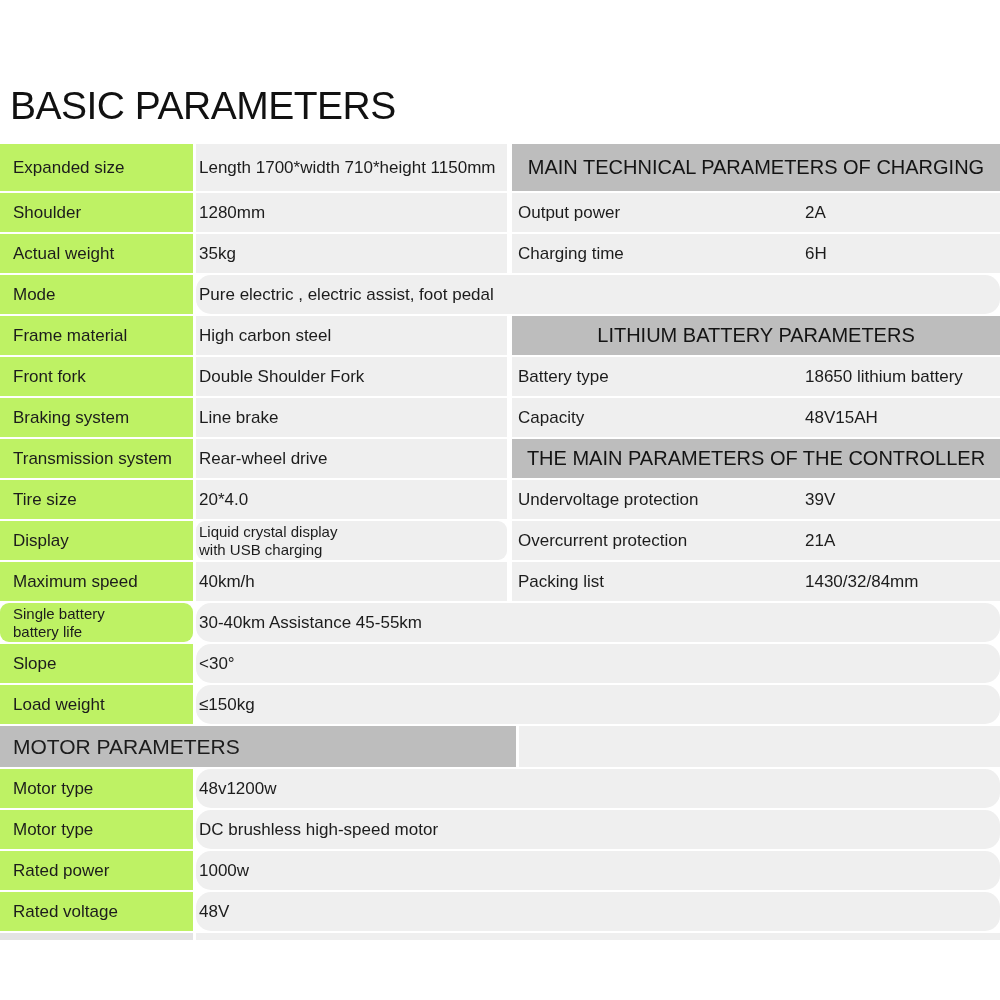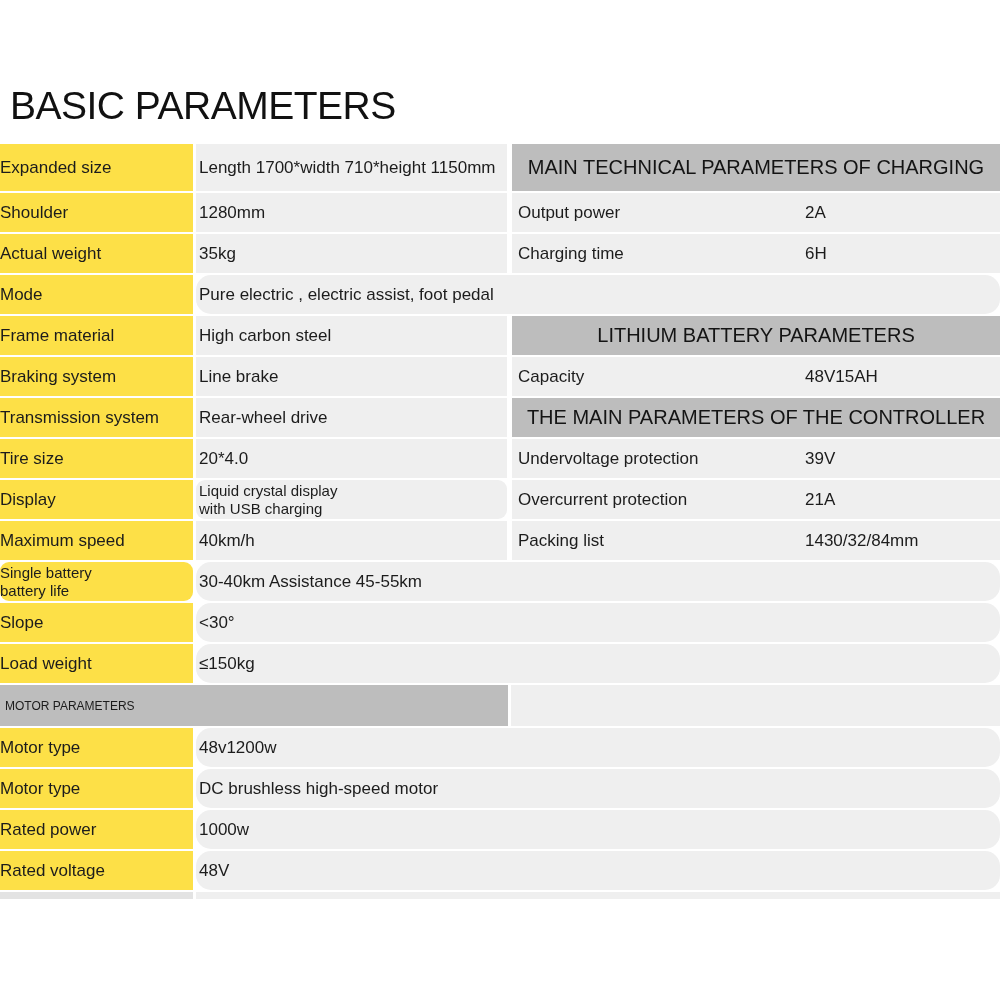--- a/index.html
+++ b/index.html
@@ -27,22 +27,22 @@
   .row.sliver{height:7px;}
   .cell{
     display:flex;align-items:center;
     font-size:17px;
     white-space:pre-line;
     line-height:1.15;
     box-sizing:border-box;
   }
   .label-cell{
     width:193px;flex:0 0 193px;
-    background:#fde047;
-    padding-left:0;
+    background:#bef264;
+    padding-left:13px;
   }
   .gap3{flex:0 0 3px;}
   .gap5{flex:0 0 5px;}
   .value-cell{
     background:#efefef;
     padding-left:3px;
   }
   .value-mid{width:311px;flex:0 0 311px;}
   .value-full{flex:1 1 auto;border-radius:15px;}
   .right-region{
@@ -60,23 +60,23 @@
   .right-pair{background:#efefef;}
   .right-label{
     width:293px;flex:0 0 293px;
     padding-left:6px;
     box-sizing:border-box;
   }
   .right-value{flex:1 1 auto;}
   .section-cell{
     width:503px;flex:0 0 503px;
     background:#bdbdbd;
-    padding-left:5px;
+    padding-left:13px;
     display:flex;align-items:center;
-    font-size:12px;
+    font-size:21px;
   }
   .section-rest{flex:1 1 auto;background:#efefef;}
   .sliver-left{width:193px;flex:0 0 193px;background:#e3e3e3;}
   .sliver-rest{flex:1 1 auto;background:#efefef;}
   .small-text{font-size:15px;border-radius:9px;}
 </style>
 </head>
 <body>
 
 <div id="stage">
@@ -115,20 +115,30 @@
         <div class="cell value-cell value-full">Pure electric , electric assist, foot pedal</div>
       </div>
       <div class="row">
         <div class="cell label-cell">Frame material</div>
         <div class="gap3"></div>
         <div class="cell value-cell value-mid">High carbon steel</div>
         <div class="gap5"></div>
         <div class="cell right-region right-header">LITHIUM BATTERY PARAMETERS</div>
       </div>
       <div class="row">
+        <div class="cell label-cell">Front fork</div>
+        <div class="gap3"></div>
+        <div class="cell value-cell value-mid">Double Shoulder Fork</div>
+        <div class="gap5"></div>
+        <div class="right-region right-pair">
+          <div class="cell right-label">Battery type</div>
+          <div class="cell right-value">18650 lithium battery</div>
+        </div>
+      </div>
+      <div class="row">
         <div class="cell label-cell">Braking system</div>
         <div class="gap3"></div>
         <div class="cell value-cell value-mid">Line brake</div>
         <div class="gap5"></div>
         <div class="right-region right-pair">
           <div class="cell right-label">Capacity</div>
           <div class="cell right-value">48V15AH</div>
         </div>
       </div>
       <div class="row">

